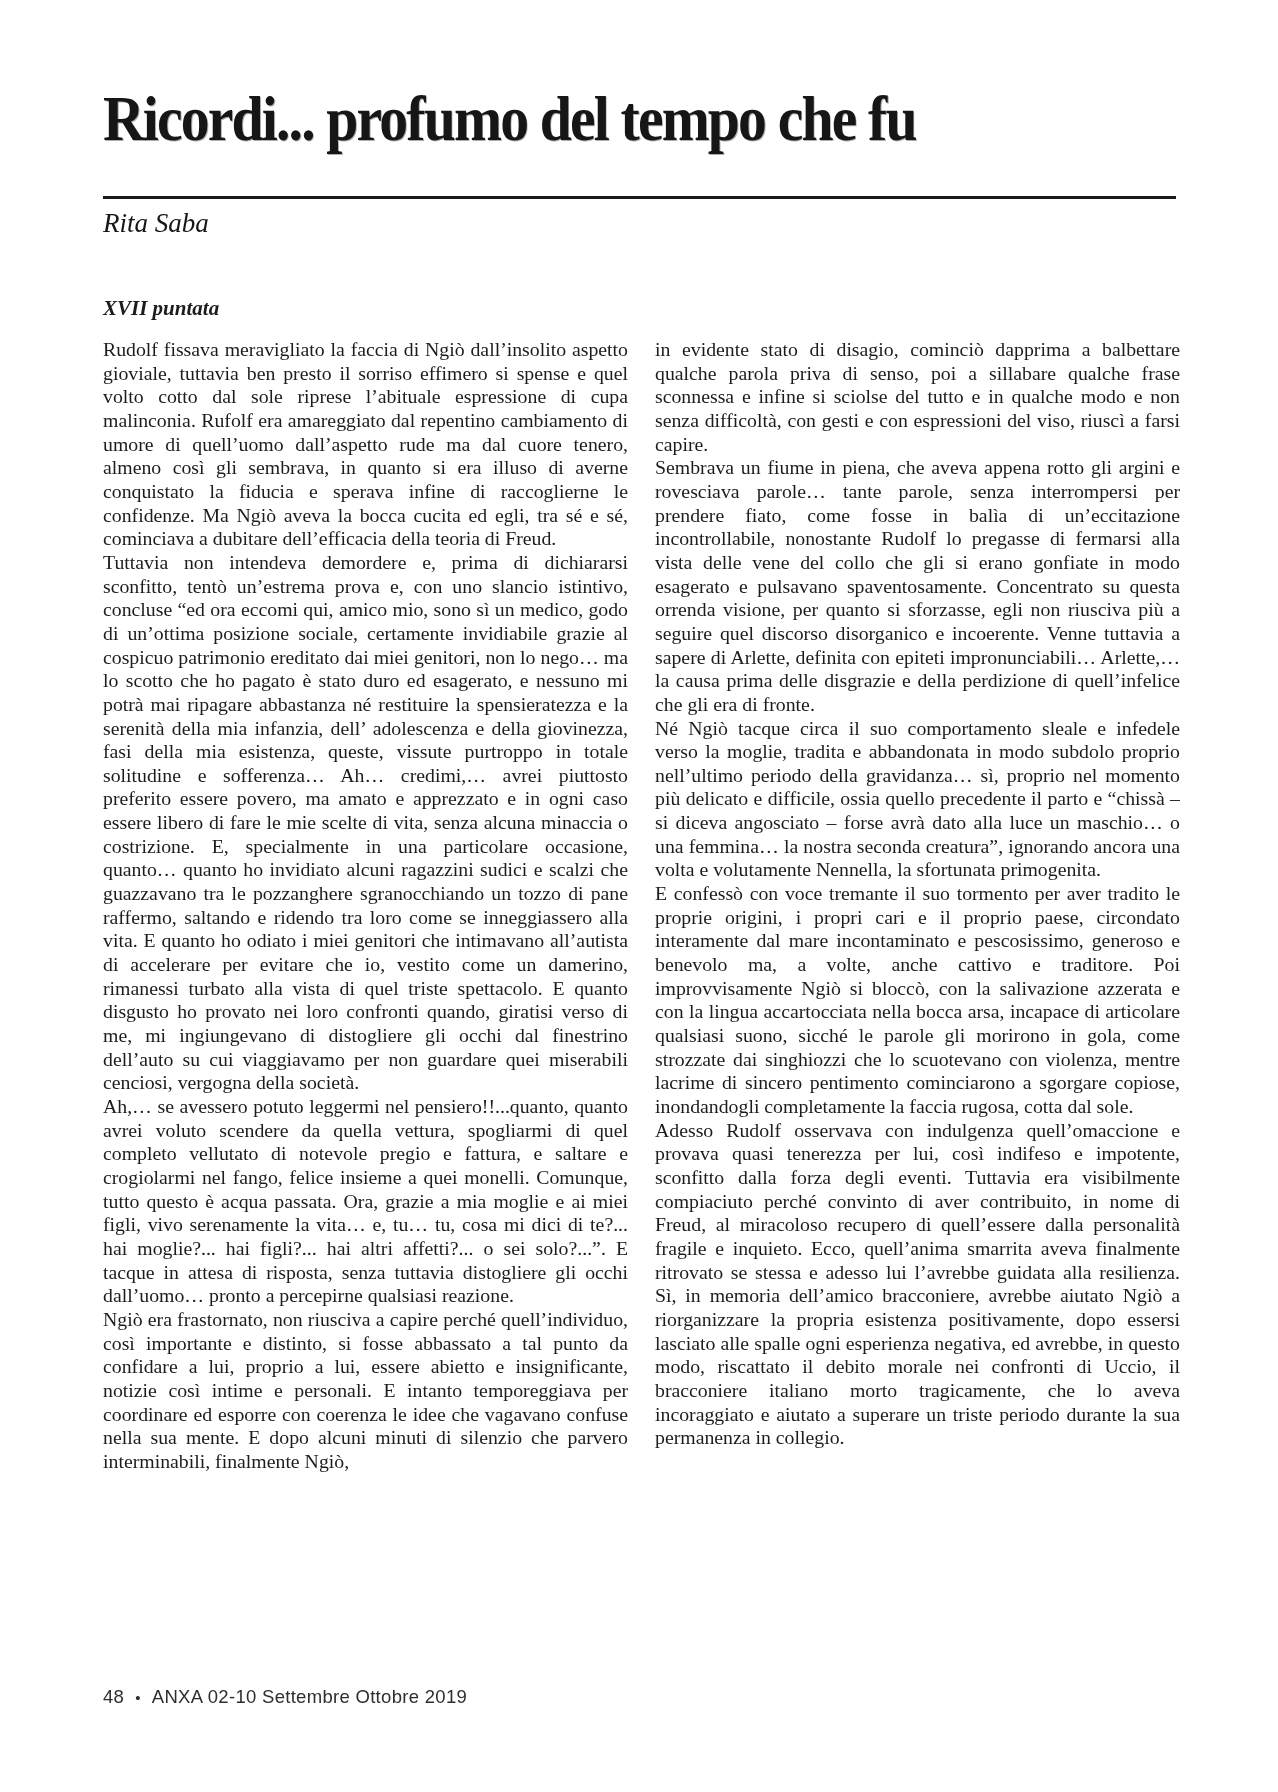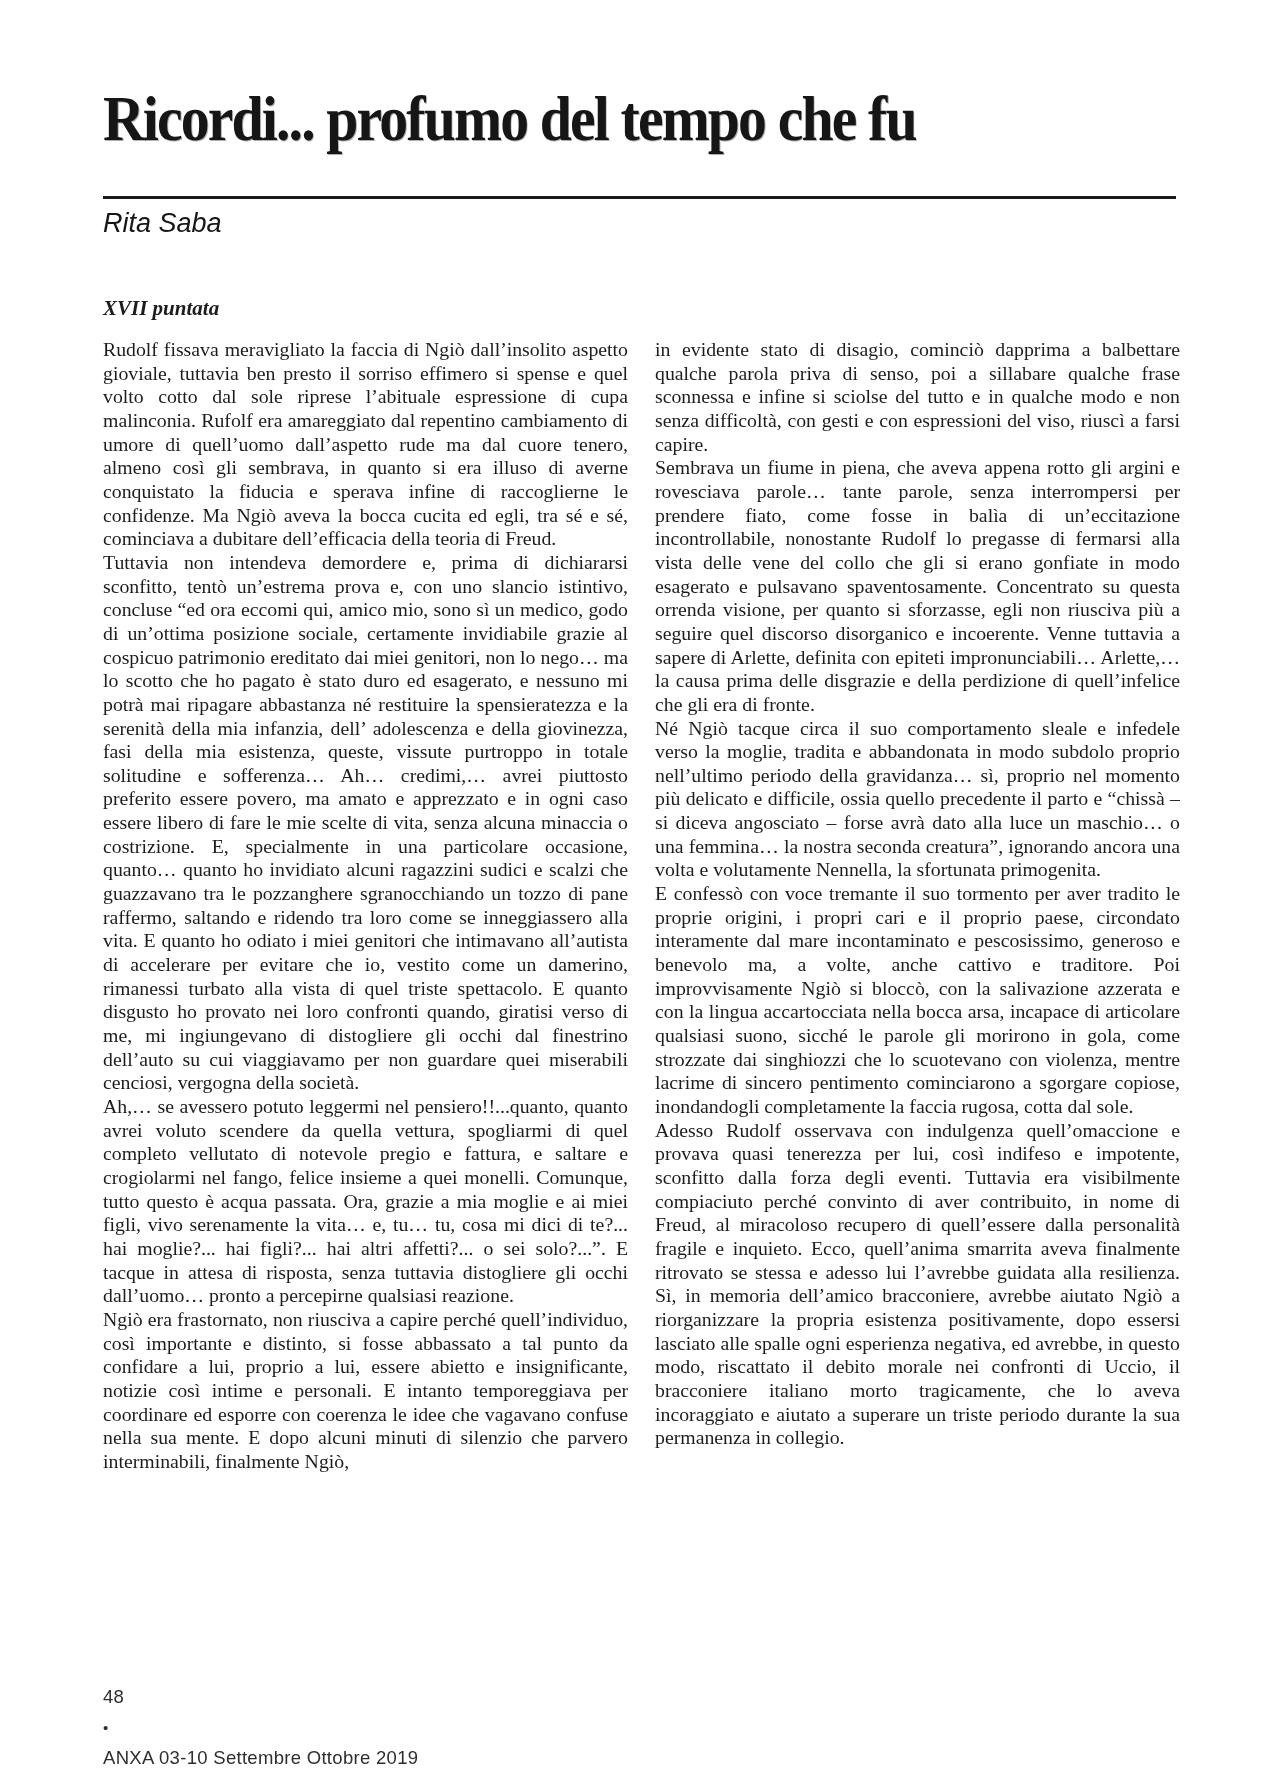--- a/index.html
+++ b/index.html
@@ -36,21 +36,21 @@
     left: 95px;
     top: 196px;
     width: 1073px;
     height: 3px;
     background: #1a1a1a;
   }
   .article-author {
     position: absolute;
     left: 95px;
     top: 208px;
-    font-family: Liberation Sans, sans-serif;
+    font-family: Liberation Serif, serif;
     font-style: italic;
     font-size: 27px;
     color: #161616;
   }
   .installment-heading {
     position: absolute;
     left: 95px;
     top: 296px;
     margin: 0;
     font-family: "Liberation Serif", serif;
@@ -83,21 +83,20 @@
     position: absolute;
     left: 95px;
     top: 1686px;
     display: flex;
     align-items: baseline;
     gap: 11px;
     font-family: "Liberation Sans", sans-serif;
     font-size: 18.5px;
     color: #2e2e2e;
     letter-spacing: 0.3px;
-    flex-direction: column;
   }
   .page-footer .bullet {
     font-size: 15px;
   }
 </style>
 </head>
 <body>
 
 <div class="page">
 
@@ -124,16 +123,16 @@
       <p>Né Ngiò tacque circa il suo comportamento sleale e infedele verso la moglie, tradita e abbandonata in modo subdolo proprio nell’ultimo periodo della gravidanza… sì, proprio nel momento più delicato e difficile, ossia quello precedente il parto e “chissà – si diceva angosciato – forse avrà dato alla luce un maschio… o una femmina… la nostra seconda creatura”, ignorando ancora una volta e volutamente Nennella, la sfortunata primogenita.</p>
       <p>E confessò con voce tremante il suo tormento per aver tradito le proprie origini, i propri cari e il proprio paese, circondato interamente dal mare incontaminato e pescosissimo, generoso e benevolo ma, a volte, anche cattivo e traditore. Poi improvvisamente Ngiò si bloccò, con la salivazione azzerata e con la lingua accartocciata nella bocca arsa, incapace di articolare qualsiasi suono, sicché le parole gli morirono in gola, come strozzate dai singhiozzi che lo scuotevano con violenza, mentre lacrime di sincero pentimento cominciarono a sgorgare copiose, inondandogli completamente la faccia rugosa, cotta dal sole.</p>
       <p>Adesso Rudolf osservava con indulgenza quell’omaccione e provava quasi tenerezza per lui, così indifeso e impotente, sconfitto dalla forza degli eventi. Tuttavia era visibilmente compiaciuto perché convinto di aver contribuito, in nome di Freud, al miracoloso recupero di quell’essere dalla personalità fragile e inquieto. Ecco, quell’anima smarrita aveva finalmente ritrovato se stessa e adesso lui l’avrebbe guidata alla resilienza. Sì, in memoria dell’amico bracconiere, avrebbe aiutato Ngiò a riorganizzare la propria esistenza positivamente, dopo essersi lasciato alle spalle ogni esperienza negativa, ed avrebbe, in questo modo, riscattato il debito morale nei confronti di Uccio, il bracconiere italiano morto tragicamente, che lo aveva incoraggiato e aiutato a superare un triste periodo durante la sua permanenza in collegio.</p>
     </section>
 
   </main>
 
   <footer class="page-footer">
     <span>48</span>
     <span class="bullet">•</span>
-    <span>ANXA 03-10 Settembre Ottobre 2019</span>
+    <span>ANXA 02-10 Settembre Ottobre 2019</span>
   </footer>
 
 </div>
 
 </body></html>

